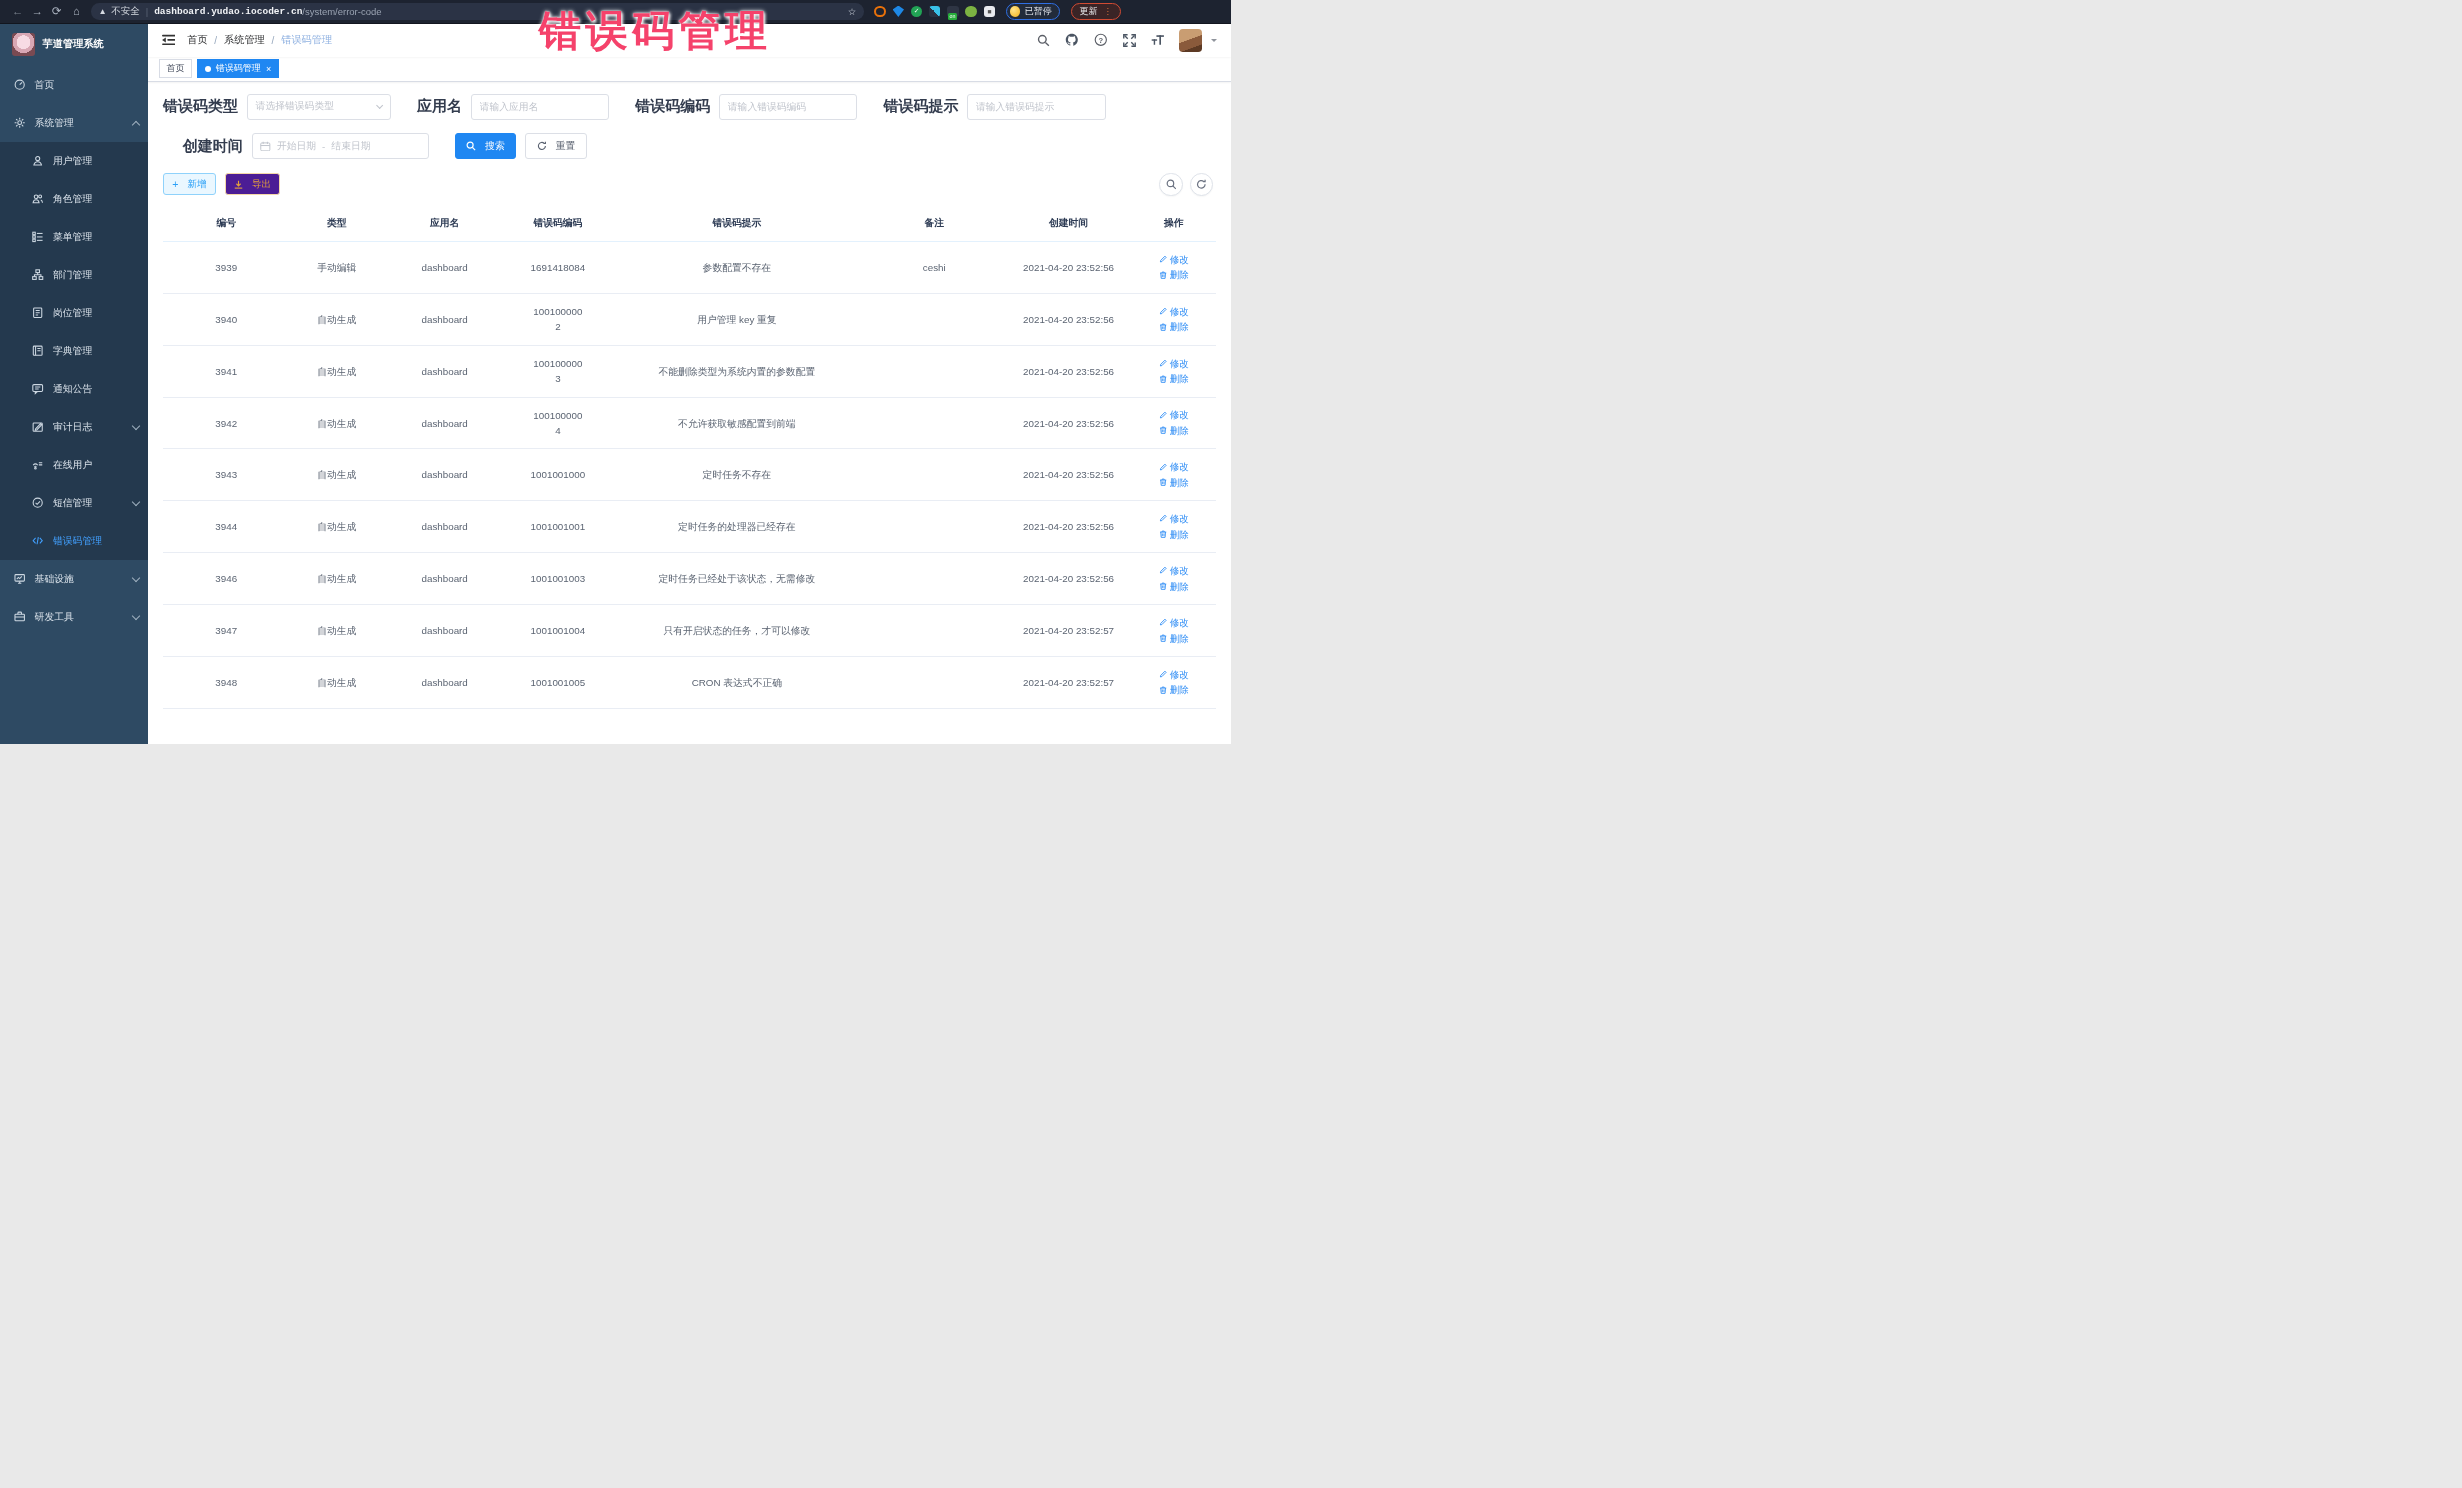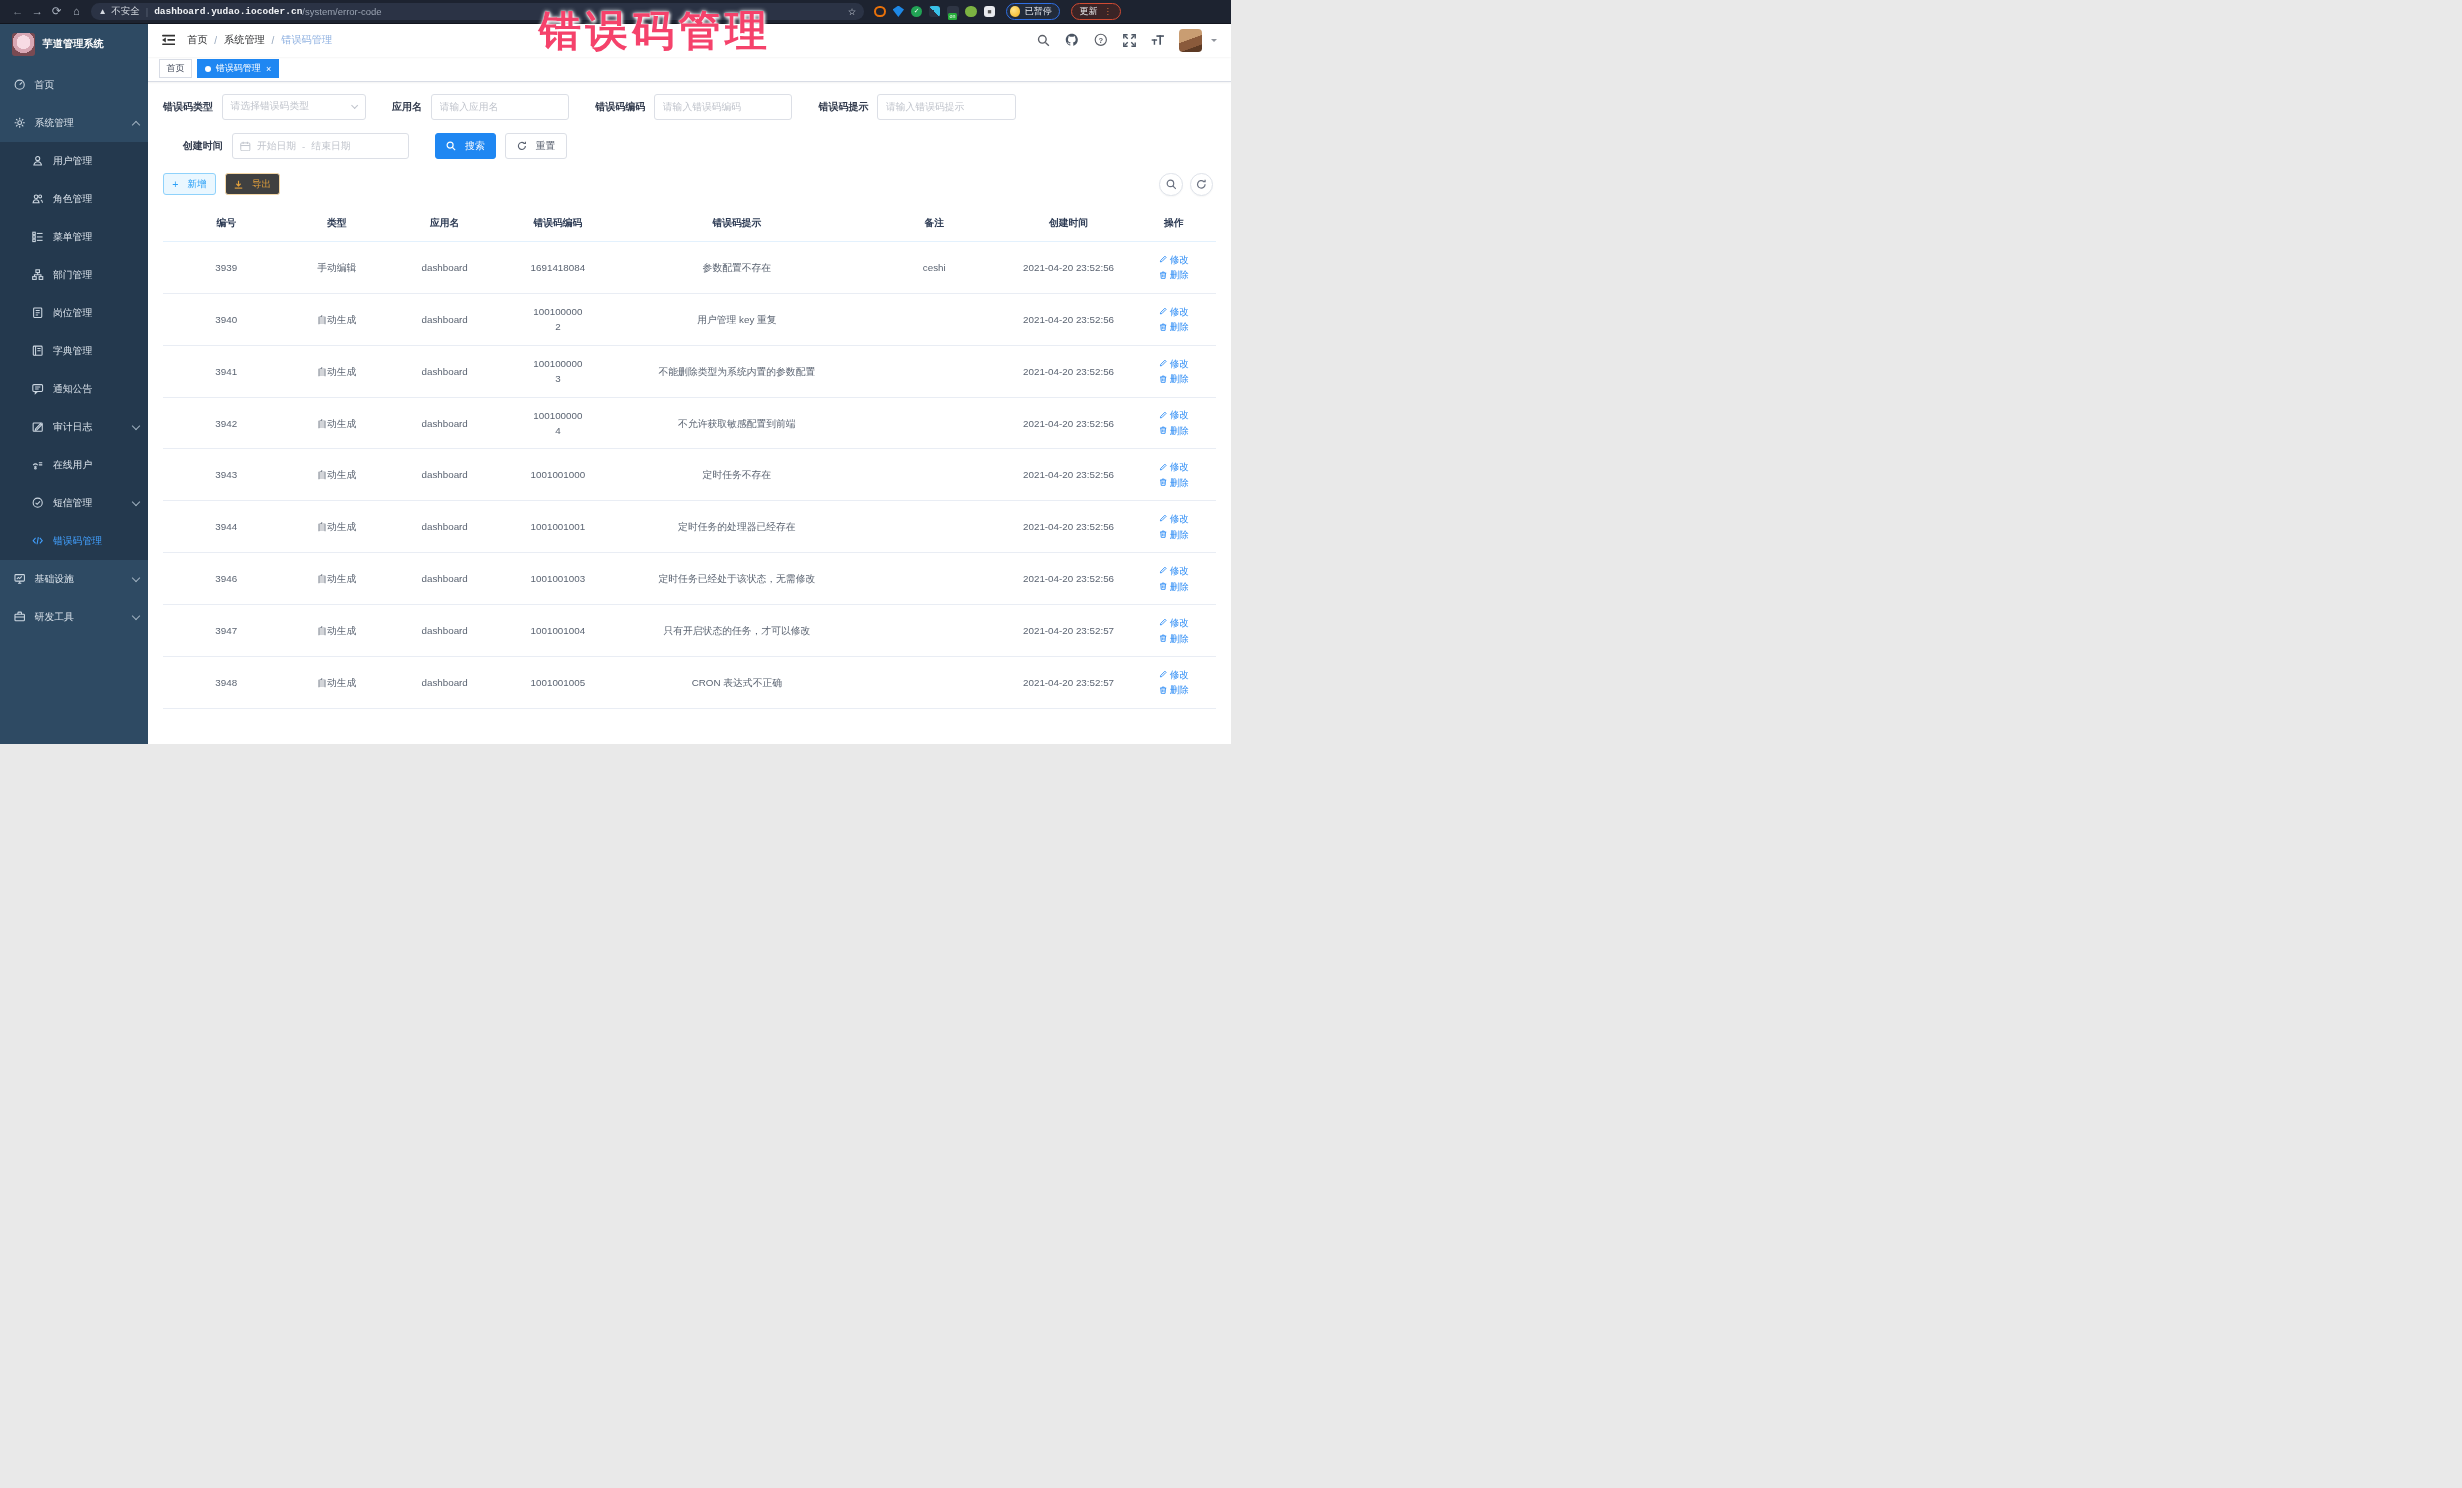--- a/index.html
+++ b/index.html
@@ -64,33 +64,33 @@
   .tag { height:19px; display:inline-flex; align-items:center; padding:0 6.8px; border:0.8px solid #d8dce5; background:#fff; color:#495060; font-size:9px; cursor:pointer; }
   .tag.active { background:#1f87f2; border-color:#1f87f2; color:#fff; }
   .tag .dot { width:6px; height:6px; border-radius:50%; background:#fff; margin-right:4.5px; }
   .tag .x { margin-left:5.3px; font-size:9px; }
 
   .content { padding:12px 15px 0 15px; flex:1; position:relative; }
 
   
   .form-row { display:flex; align-items:center; margin-bottom:13.6px; }
   .fgroup { display:flex; align-items:center; margin-right:26px; }
-  .flabel { font-size:10px; font-weight:bold; color:#333c4e; margin-right:9px; white-space:nowrap; }
+  .flabel { font-size:15px; font-weight:bold; color:#333c4e; margin-right:9px; white-space:nowrap; }
   .ctrl { height:26px; border:0.8px solid #dcdfe6; border-radius:3px; background:#fff; display:flex; align-items:center; padding:0 7.6px; font-size:9.8px; color:#c0c4cc; }
   .ctrl.select { width:144px; justify-content:space-between; cursor:pointer; }
   .ctrl input { border:none; outline:none; width:121px; font-size:9.8px; color:#606266; font-family:inherit; }
   .ctrl input::placeholder { color:#c0c4cc; }
   .chev { width:5.3px; height:5.3px; border-right:1.1px solid #c0c4cc; border-bottom:1.1px solid #c0c4cc; transform:rotate(45deg); margin-top:-2.3px; }
   .daterange { width:177px; gap:6px; }
   .daterange .ph { color:#c0c4cc; }
   .btn { height:26px; border-radius:3px; border:0.8px solid #dcdfe6; background:#fff; color:#5a6270; font-size:9.8px; padding:0 10.6px; display:inline-flex; align-items:center; gap:9px; cursor:pointer; font-family:inherit; }
   .btn.primary { background:#1f87f2; border-color:#1f87f2; color:#fff; }
   .btn.sm { height:22px; padding:0 8.3px; font-size:9.5px; }
   .btn.plain-primary { background:#eaf7ff; border-color:#8fd2fb; color:#2ba0f7; }
-  .btn.plain-warning { background:#404040; border-color:#f5d8a8; color:#e6a23c; }
+  .btn.plain-warning { background:#4c1d95; border-color:#f5d8a8; color:#e6a23c; }
   .toolbar-row { display:flex; align-items:center; margin-bottom:10.6px; }
   .tool-right { margin-left:auto; display:flex; gap:6.8px; margin-right:3px; }
   .circle-btn { width:23.5px; height:23.5px; border-radius:50%; border:0.8px solid #dfe3ea; background:#fff; display:flex; align-items:center; justify-content:center; color:#6a7180; cursor:pointer; box-shadow:0 0.8px 1.5px rgba(0,0,0,.04); }
 
   
   table.grid { width:100%; border-collapse:collapse; table-layout:fixed; }
   table.grid th { font-size:9.8px; color:#2e3c55; font-weight:bold; padding:10.6px 4.5px; text-align:center; border-bottom:1.5px solid #e3f1fd; }
   table.grid td { font-size:9.8px; color:#5b6472; padding:9.8px 4.5px; text-align:center; border-bottom:0.8px solid #e9edf4; line-height:15px; }
   td.codecell { white-space:pre-line; }
   .oplink { color:#2f8df5; font-size:9.5px; margin:0 5.3px; cursor:pointer; display:inline-flex; align-items:center; gap:2.3px; white-space:nowrap; }

